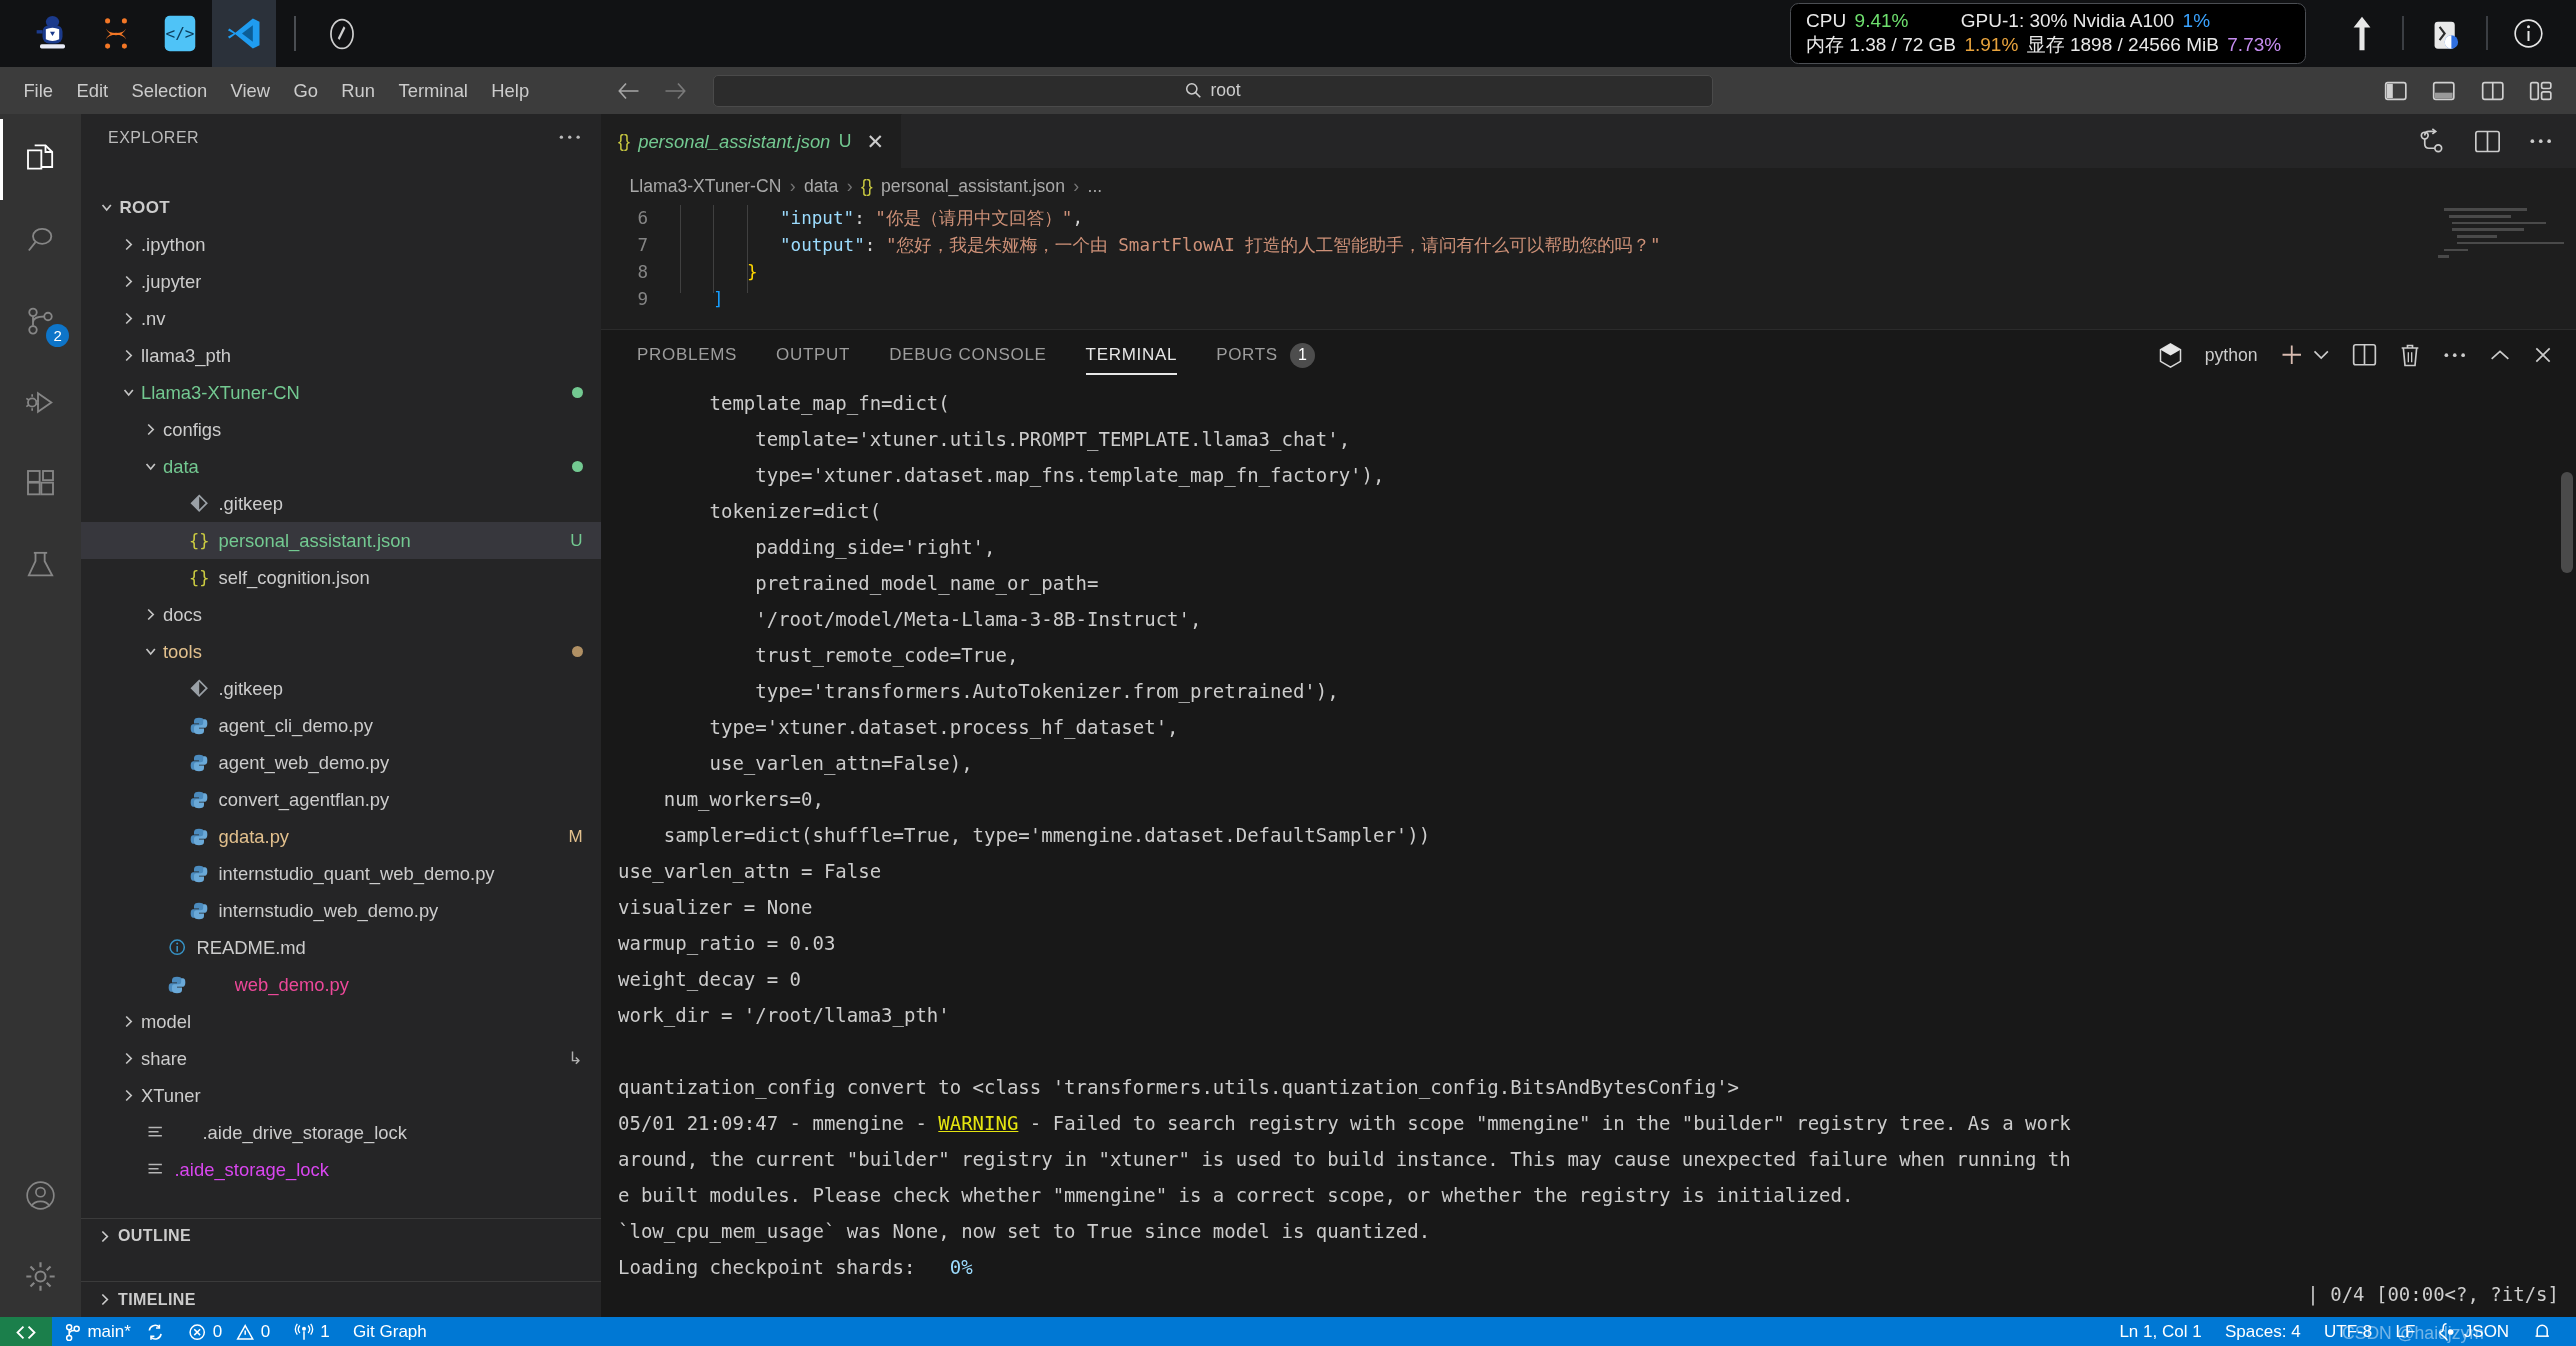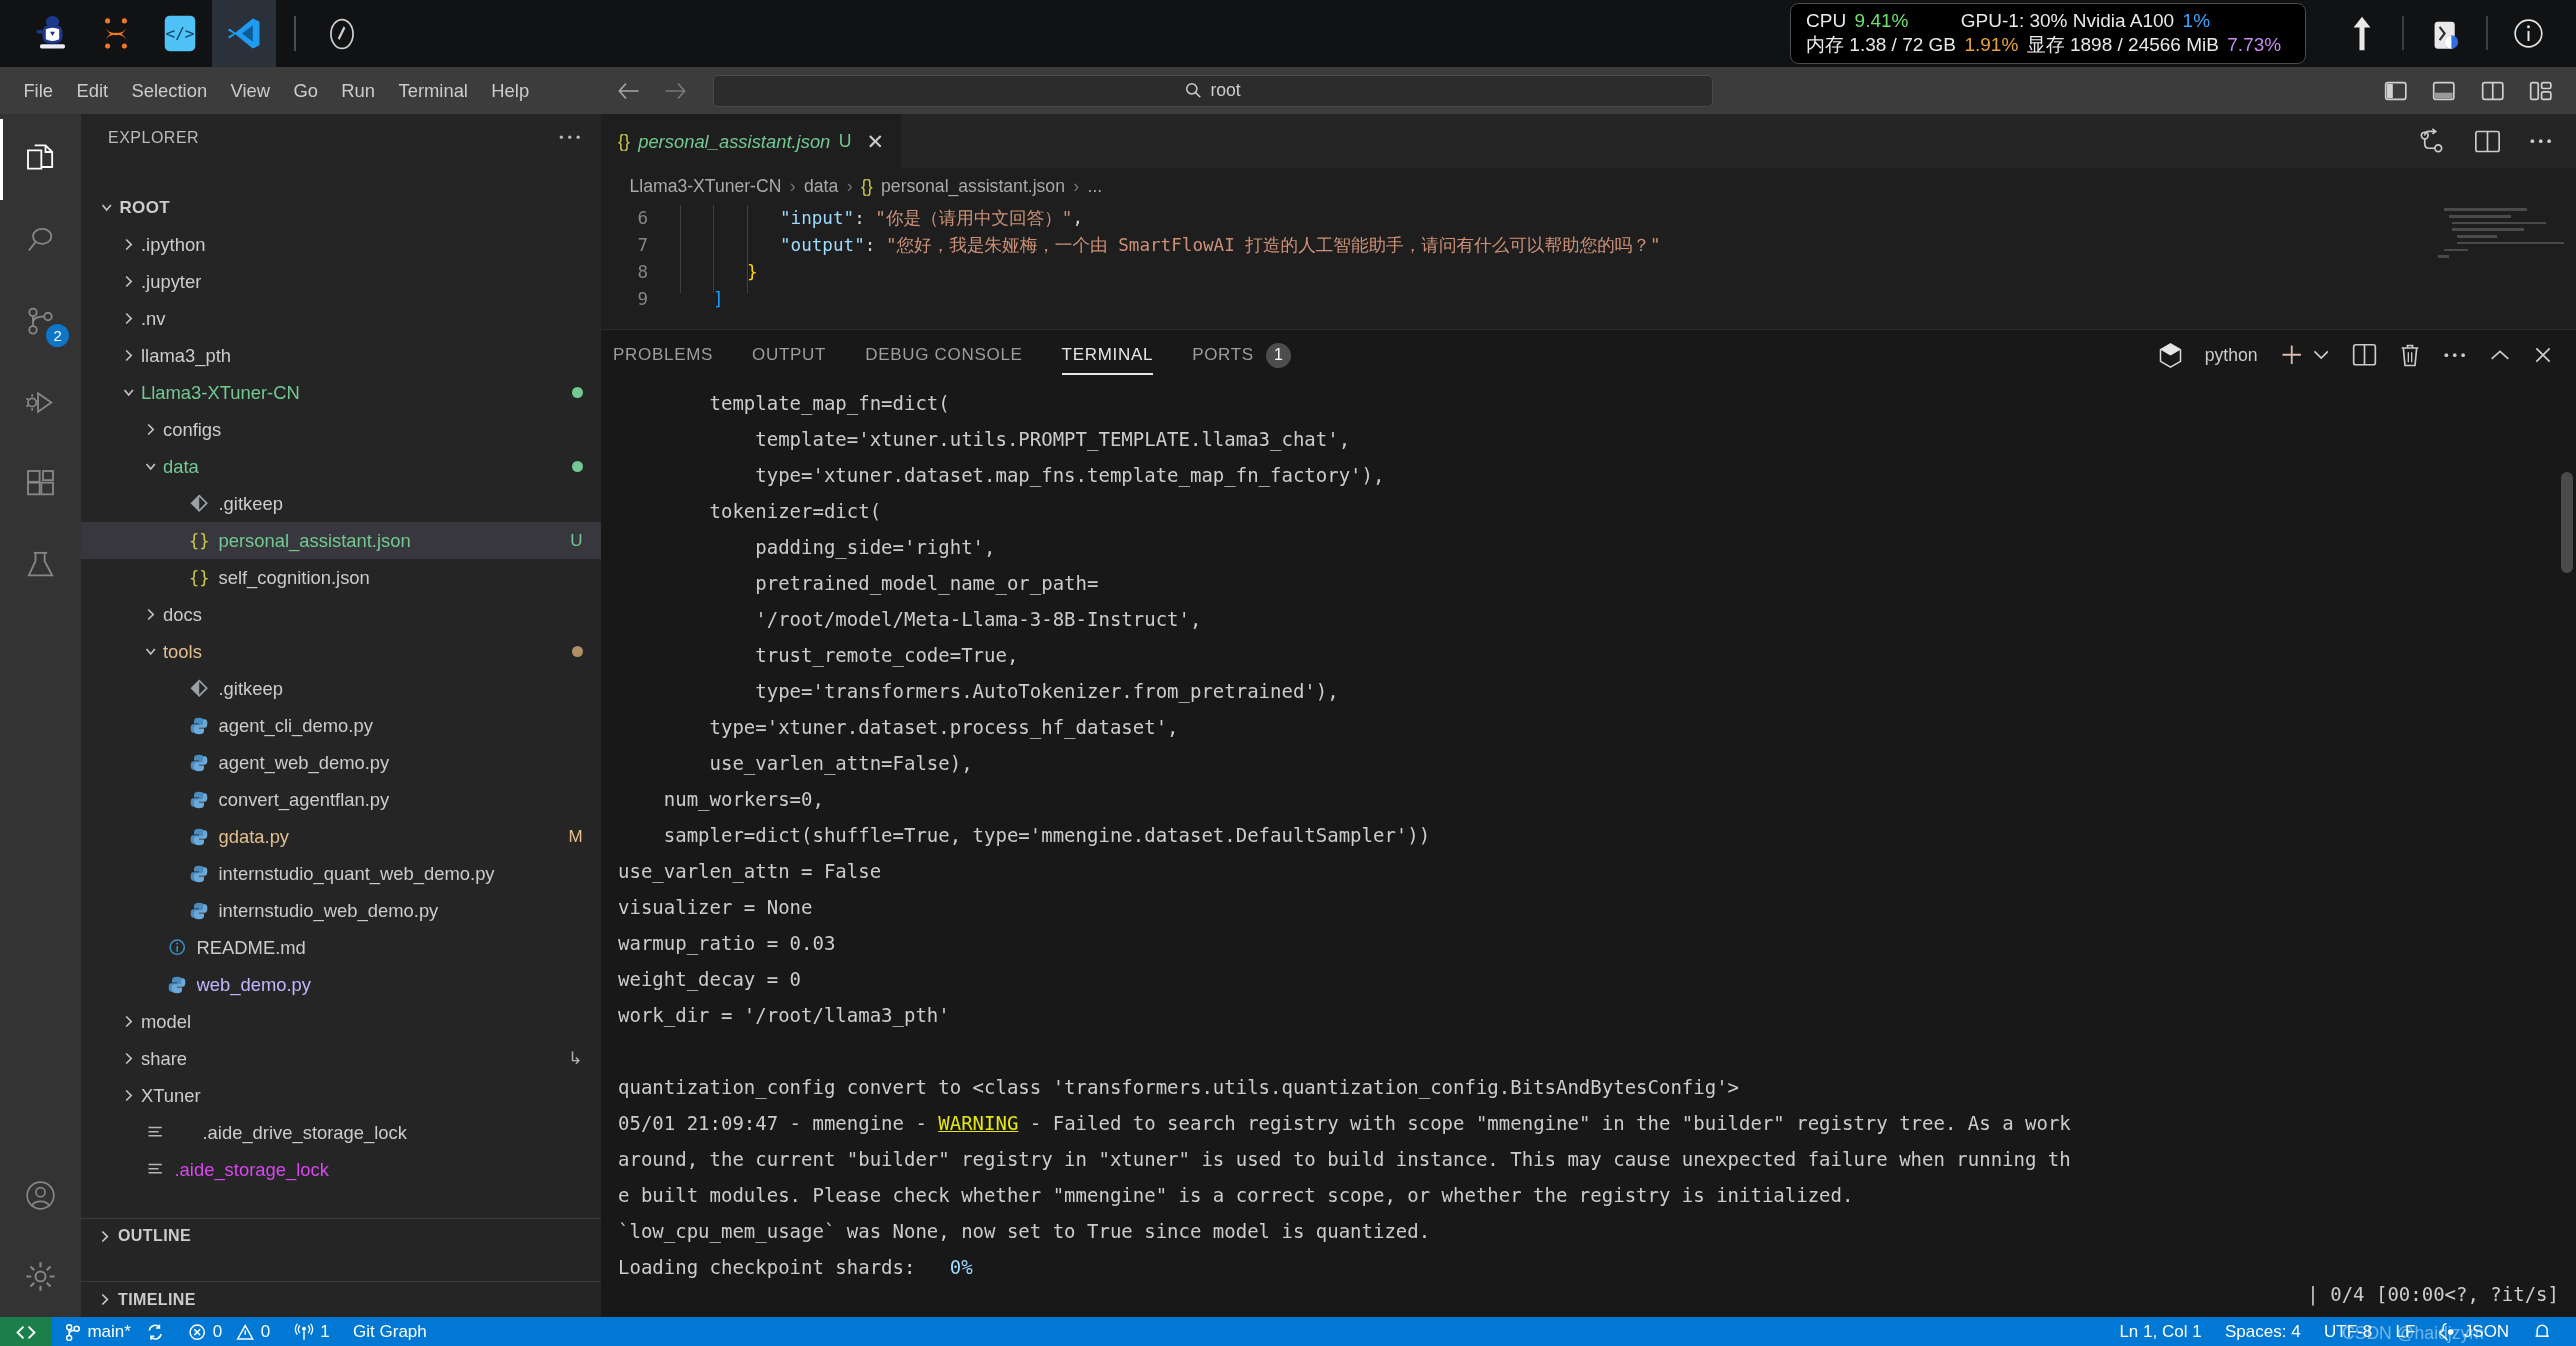--- a/index.html
+++ b/index.html
@@ -143,21 +143,21 @@
   .k-pun { color: #d4d4d4; }
   .k-brace { color: #ffd700; }
   .k-brk { color: #179fff; }
   .minimap {
     position: absolute; right: 11.7px; top: 3.4px; width: 134px; height: 101px; opacity: .55;
   }
   .mm-line { height: 2.5px; background: #6e6e6e; margin-bottom: 4.2px; }
 
   
   .panel { flex: 1 1 auto; display: flex; flex-direction: column; min-height: 0; background: #181818; border-top: 0.8px solid #2b2b2b; }
-  .paneltabs { height: 50px; flex: 0 0 50px; display: flex; align-items: center; padding-left: 12px; background: #181818; }
+  .paneltabs { height: 50px; flex: 0 0 50px; display: flex; align-items: center; padding-left: 36px; background: #181818; }
   .ptab {
     color: #9d9d9d; font-size: 17px; letter-spacing: 0.7px; margin-right: 39px; position: relative;
     height: 50px; display: flex; align-items: center;
   }
   .ptab.active { color: #e7e7e7; }
   .ptab.active::after {
     content: ""; position: absolute; left: 0; right: 0; bottom: 5px; height: 1.7px; background: #e7e7e7;
   }
   .pbadge {
     background: #4d4d4d; color: #ffffff; border-radius: 838px; min-width: 25px; height: 25px;
@@ -632,21 +632,21 @@
           </div>
           <div class="row">
             <span style="width: 57px; flex: 0 0 57px;"></span>
             <span class="chev"></span>
             <span class="fico">
               <svg width="20" height="20" viewBox="0 0 24 24">
                 <path d="M12 2 q-6 0 -6 4 v3 h6 v1 H5 q-3 0 -3 5 t3 5 h2 v-4 q0 -3 3 -3 h5 q3 0 3 -3 V6 q0 -4 -6 -4z" fill="#4b8bbe"></path>
                 <path d="M12 22 q6 0 6 -4 v-3 h-6 v-1 h7 q3 0 3 -5 t-3 -5 h-2 v4 q0 3 -3 3 H9 q-3 0 -3 3 v4 q0 4 6 4z" fill="#6aa9d8"></path>
               </svg>
             </span>
-            <span class="nm" style="color: #c4b5fd;">web_demo.py</span>
+            <span class="nm" style="color: #ec4899; margin-left: 38px;">web_demo.py</span>
           </div>
           <div class="row">
             <span style="width: 35px; flex: 0 0 35px;"></span>
             <span class="chev">
               <svg width="13.4" height="15" viewBox="0 0 16 18">
                 <path d="M5 3 L11 9 L5 15" fill="none" stroke="#c5c5c5" stroke-width="2"></path>
               </svg>
             </span>
             <span class="nm" style="color: rgb(204, 204, 204);">model</span>
           </div>

